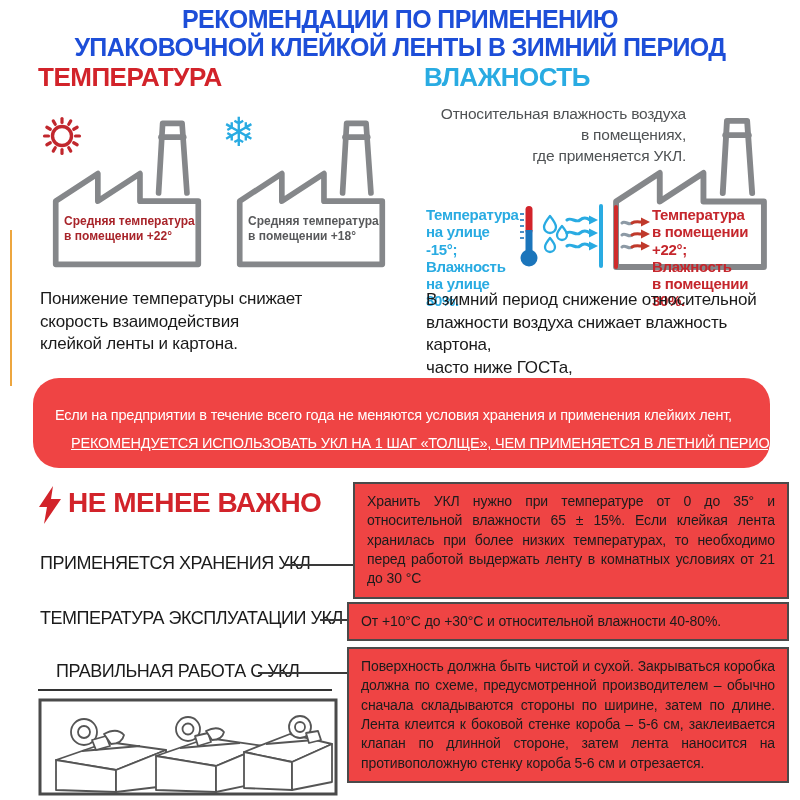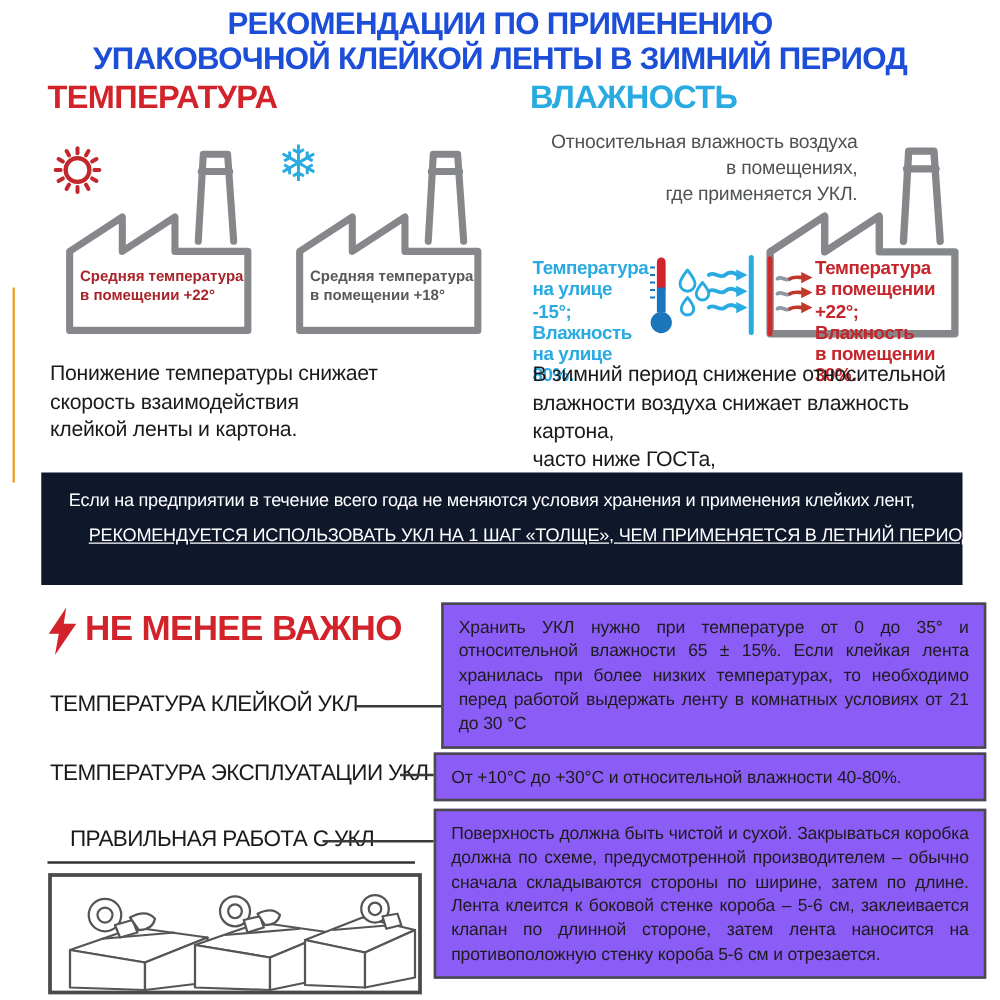--- a/index.html
+++ b/index.html
@@ -22,29 +22,29 @@
   .snowflake{color:#29abe2;font-family:"DejaVu Sans",sans-serif;font-size:40px;line-height:1;}
   .body-text{font-size:17px;line-height:1.33;color:#1a1a1a;letter-spacing:-0.2px;}
   .hum-desc{font-size:15.5px;line-height:1.35;color:#4f5254;letter-spacing:-0.2px;text-align:right;}
   .flow-text{font-size:15px;font-weight:700;line-height:1.15;letter-spacing:-0.3px;}
   .flow-cyan{color:#29abe2;}
   .flow-red{color:#c5262c;}
   .vbar{width:4px;height:64px;border-radius:2px;}
   .vbar-blue{background:#29abe2;}
   .vbar-red{background:#cf2b2b;}
   
-  .note{left:33px;top:378px;width:737px;height:90px;background:#0f172a;
-        padding:10px 0 0 22px;box-sizing:border-box;}
+  .note{left:33px;top:378px;width:737px;height:90px;background:#ef4444;
+        padding:24px 0 0 22px;box-sizing:border-box;border-radius:26px;}
   .note-line{color:#ffffff;font-size:14.5px;line-height:1.93;white-space:nowrap;letter-spacing:-0.2px;}
   .note-line.u{text-decoration:underline;margin-left:16px;}
   
   .important-heading{color:#d2232a;font-size:28px;font-weight:700;letter-spacing:-0.5px;}
   .item-label{font-size:18px;color:#1b1b1b;letter-spacing:-0.5px;white-space:nowrap;}
   .connector{border-top:2px solid #3a3a3a;height:0;}
-  .info-box{border:2px solid #4a4a4a;background:#8b5cf6;box-sizing:border-box;
+  .info-box{border:2px solid #4a4a4a;background:#ef4444;box-sizing:border-box;
             font-size:14px;line-height:1.38;color:#1c1c1c;padding:8px 12px;letter-spacing:-0.1px;}
   .justify{text-align:justify;}
   .rule{border-top:2px solid #333333;height:0;}
   .orange-line{left:10px;top:230px;width:2px;height:156px;background:#eda63f;}
   svg{display:block;}
 </style>
 </head>
 <body>
 
 <svg width="0" height="0" style="position:absolute">
@@ -184,21 +184,21 @@
   <div class="note-line">Если на предприятии в течение всего года не меняются условия хранения и применения клейких лент,</div>
   <div class="note-line u">РЕКОМЕНДУЕТСЯ ИСПОЛЬЗОВАТЬ УКЛ НА 1 ШАГ «ТОЛЩЕ», ЧЕМ ПРИМЕНЯЕТСЯ В ЛЕТНИЙ ПЕРИОД.</div>
 </div>
 
 <svg class="abs" style="left:38px;top:486px" width="24" height="38" viewBox="0 0 22 38">
   <polygon points="14,0 0,21 8,21 5,38 22,13 12,13" fill="#d2232a"></polygon>
 </svg>
 <div class="abs important-heading" style="left:68px;top:487px">НЕ МЕНЕЕ ВАЖНО</div>
 
 <div class="abs info-box justify" style="left:353px;top:482px;width:436px">Хранить УКЛ нужно при температуре от 0 до 35° и относительной влажности 65 ± 15%. Если клейкая лента хранилась при более низких температурах, то необходимо перед работой выдержать ленту в комнатных условиях от 21 до 30 °C</div>
-<div class="abs item-label" style="left:40px;top:553px">ТЕМПЕРАТУРА КЛЕЙКОЙ УКЛ</div>
+<div class="abs item-label" style="left:40px;top:553px">ПРИМЕНЯЕТСЯ ХРАНЕНИЯ УКЛ</div>
 <div class="abs connector" style="left:285px;top:564px;width:68px"></div>
 
 <div class="abs item-label" style="left:40px;top:608px">ТЕМПЕРАТУРА ЭКСПЛУАТАЦИИ УКЛ</div>
 <div class="abs connector" style="left:320px;top:619px;width:27px"></div>
 <div class="abs info-box" style="left:347px;top:602px;width:442px">От +10°С до +30°С и относительной влажности 40-80%.</div>
 
 <div class="abs item-label" style="left:56px;top:661px">ПРАВИЛЬНАЯ РАБОТА С УКЛ</div>
 <div class="abs connector" style="left:258px;top:672px;width:89px"></div>
 <div class="abs info-box justify" style="left:347px;top:647px;width:442px">Поверхность должна быть чистой и сухой. Закрываться коробка должна по схеме, предусмотренной производителем – обычно сначала складываются стороны по ширине, затем по длине. Лента клеится к боковой стенке короба – 5-6 см, заклеивается клапан по длинной стороне, затем лента наносится на противоположную стенку короба 5-6 см и отрезается.</div>
 

